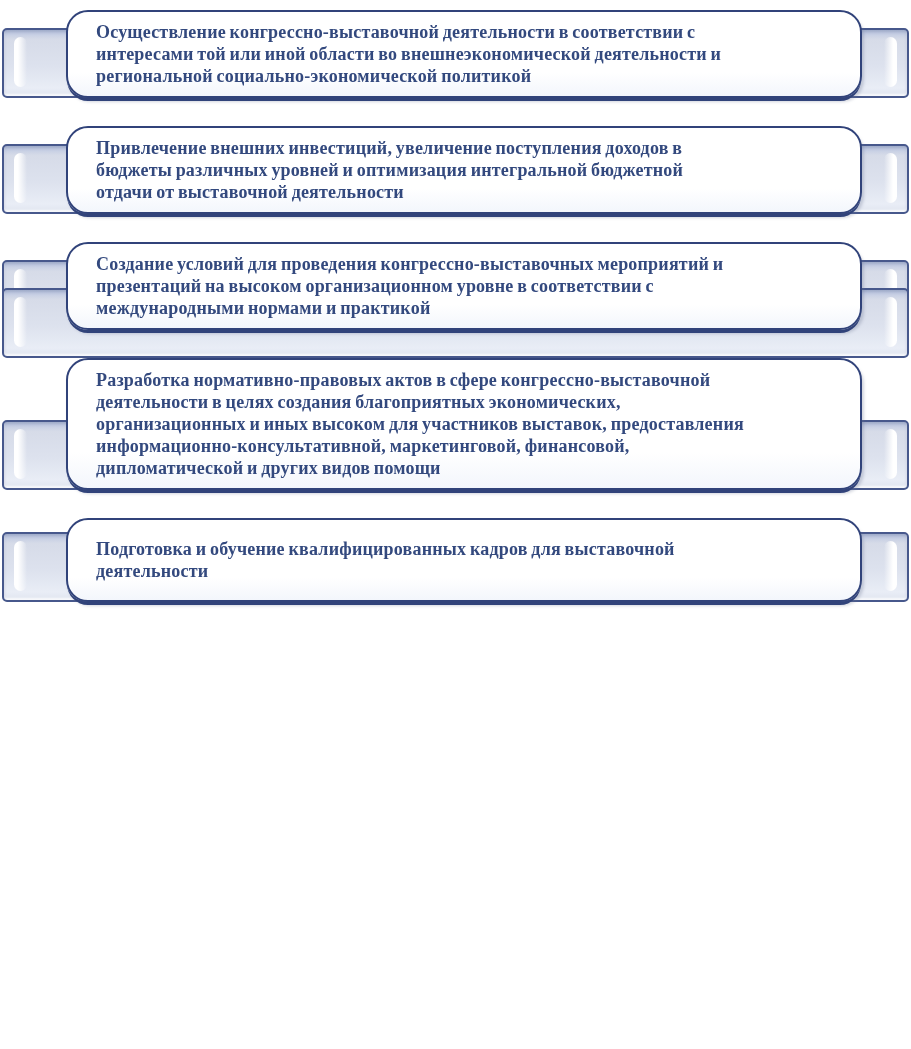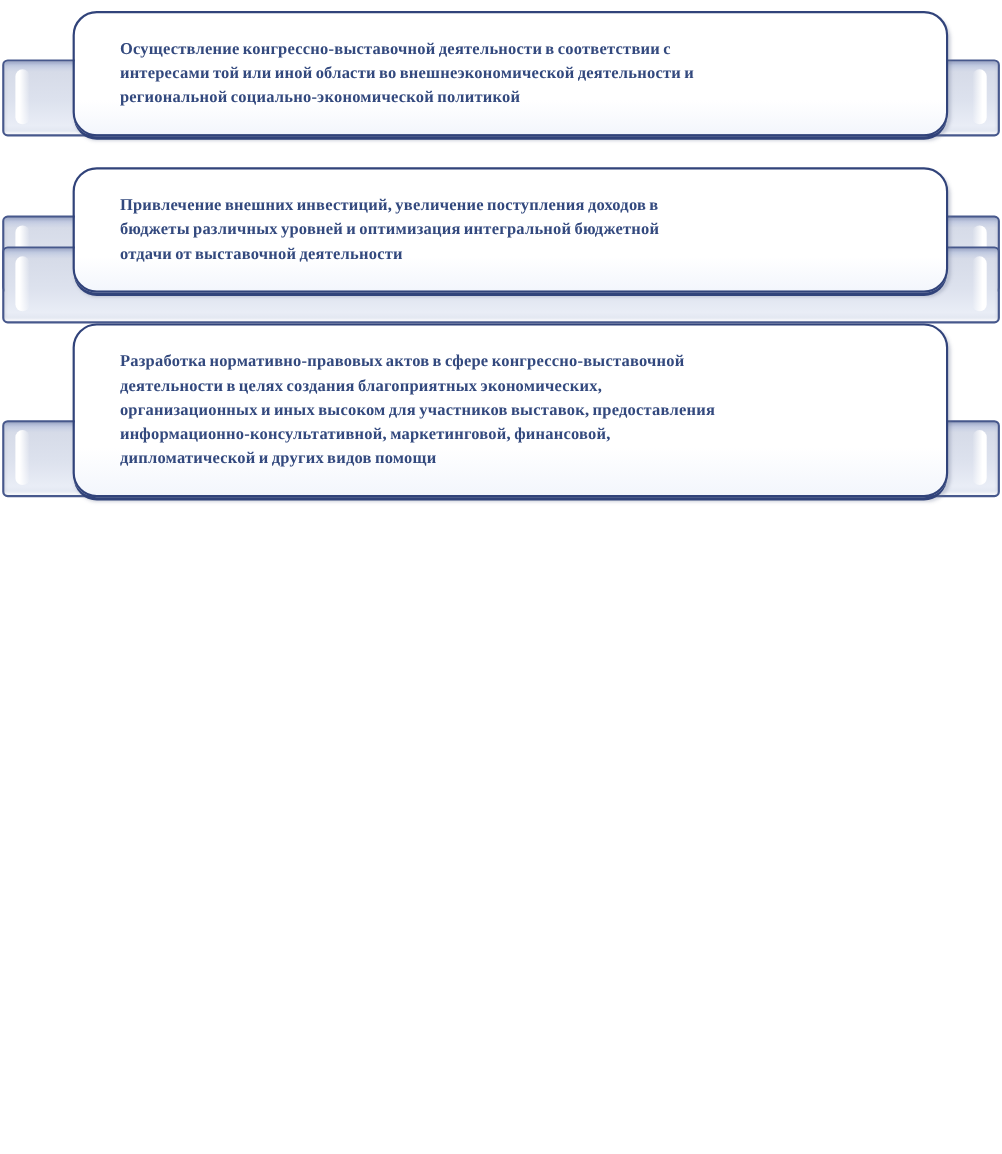--- a/index.html
+++ b/index.html
@@ -61,23 +61,23 @@
     box-sizing: border-box;
     background: linear-gradient(180deg, #ffffff 72%, #f3f6fc 100%);
     border: 2px solid #31437a;
     border-radius: 22px;
     box-shadow: 0 4px 0 -1px #31437a, 2px 4px 3px rgba(105,115,145,0.30);
     display: flex;
     align-items: center;
     padding: 9px 22px 9px 28px;
   }
   .txt {
-    margin: 13px;
+    margin: 0;
     font-weight: bold;
-    font-size: 15px;
+    font-size: 18px;
     line-height: 22px;
     letter-spacing: 0.2px;
     word-spacing: -1px;
     color: #33497e;
     white-space: pre-line;
   }
 </style>
 </head>
 <body>
 
@@ -102,20 +102,31 @@
       <span class="bevel right"></span>
     </div>
     <div class="box">
       <p class="txt">Привлечение внешних инвестиций, увеличение поступления доходов в
 бюджеты различных уровней и оптимизация интегральной бюджетной
 отдачи от выставочной деятельности</p>
     </div>
   </div>
 
 
+  <div class="group">
+    <div class="bar">
+      <span class="bevel left"></span>
+      <span class="bevel right"></span>
+    </div>
+    <div class="box">
+      <p class="txt">Создание условий для проведения конгрессно-выставочных мероприятий и
+презентаций на высоком организационном уровне в соответствии с
+международными нормами и практикой</p>
+    </div>
+  </div>
 
   <div class="group">
     <div class="bar">
       <span class="bevel left"></span>
       <span class="bevel right"></span>
     </div>
   </div>
 
   <div class="group">
     <div class="bar">
@@ -124,14 +135,24 @@
     </div>
     <div class="box">
       <p class="txt">Разработка нормативно-правовых актов в сфере конгрессно-выставочной
 деятельности в целях создания благоприятных экономических,
 организационных и иных высоком для участников выставок, предоставления
 информационно-консультативной, маркетинговой, финансовой,
 дипломатической и других видов помощи</p>
     </div>
   </div>
 
+  <div class="group" style="margin-bottom:0;">
+    <div class="bar">
+      <span class="bevel left"></span>
+      <span class="bevel right"></span>
+    </div>
+    <div class="box">
+      <p class="txt">Подготовка и обучение квалифицированных кадров для выставочной
+деятельности</p>
+    </div>
+  </div>
 
 </div>
 
 </body></html>

